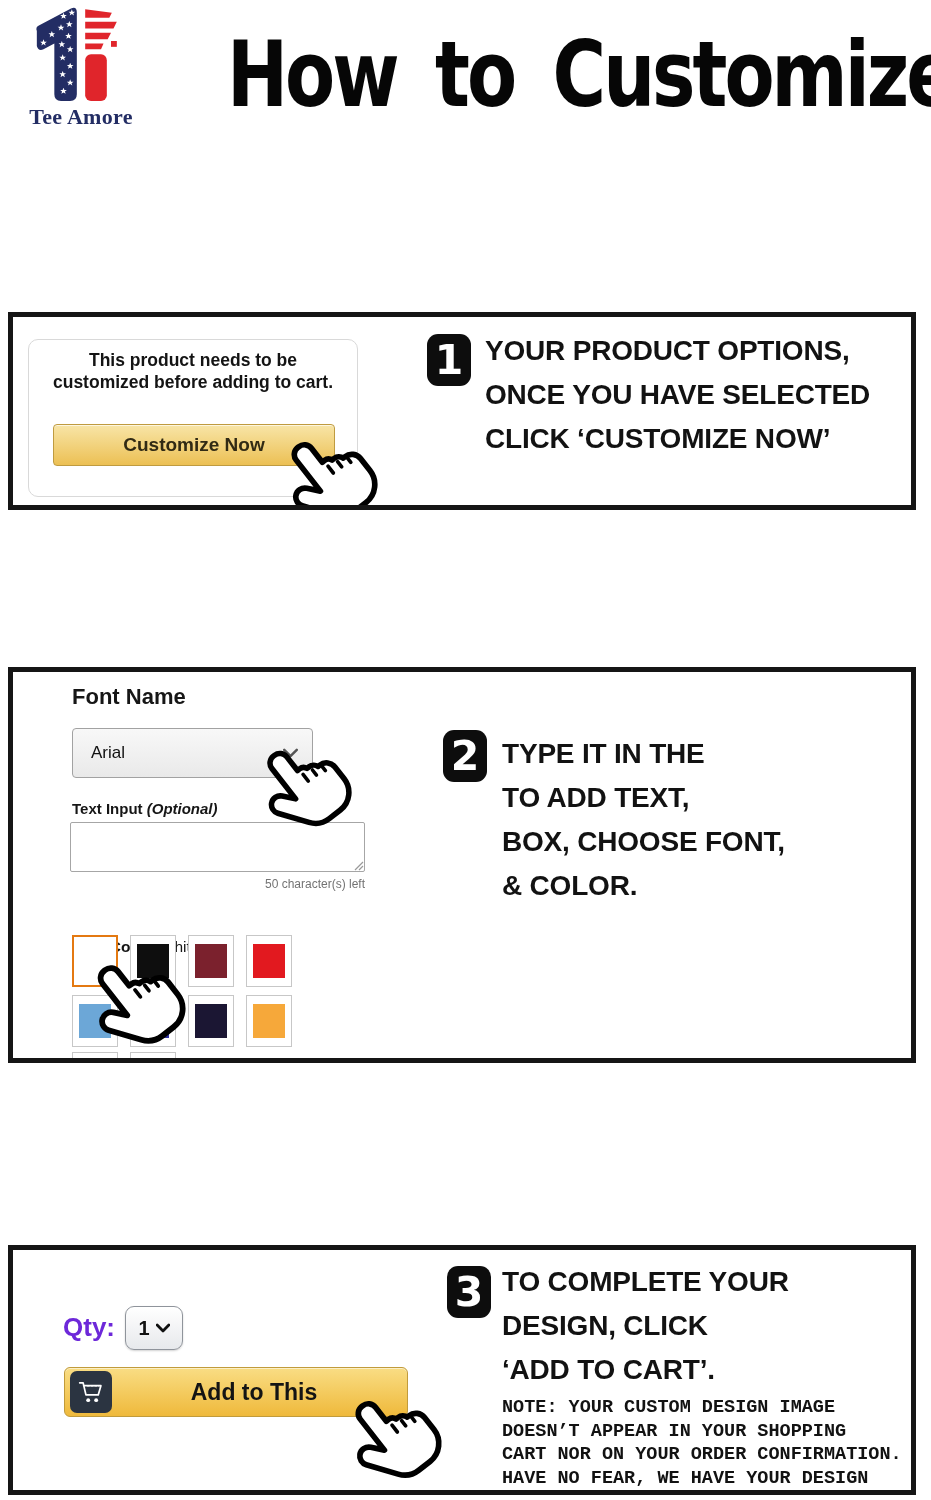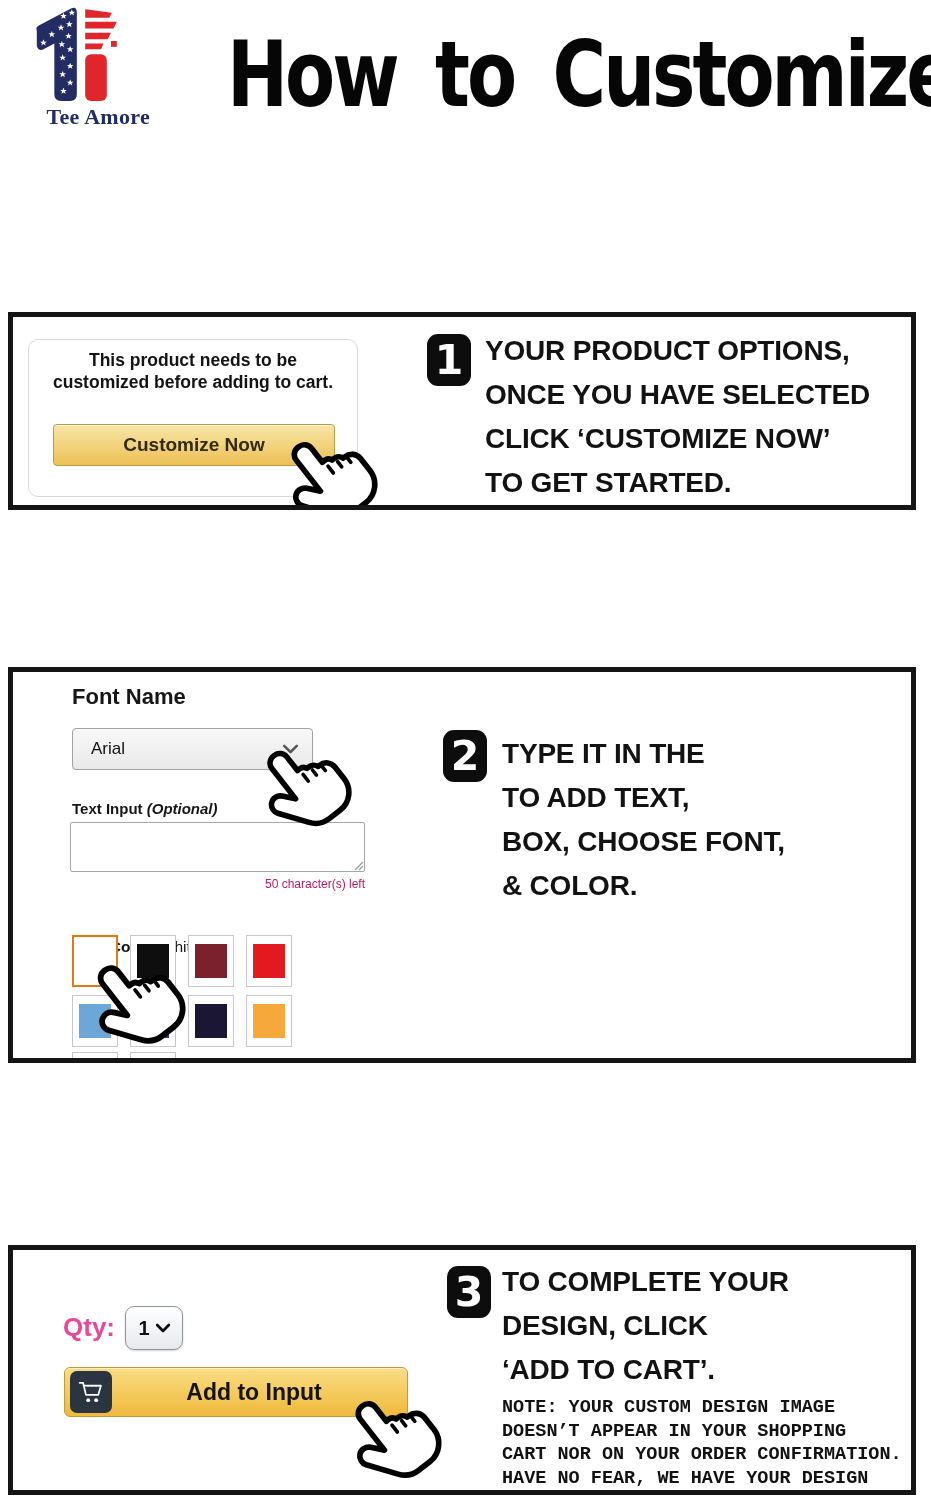--- a/index.html
+++ b/index.html
@@ -1,21 +1,21 @@
 <!DOCTYPE html>
 <html><head>
 <meta charset="utf-8">
 <style>
   html,body{margin:0;padding:0;background:#fff;}
   .page{position:relative;width:931px;height:1500px;background:#fff;overflow:hidden;
         font-family:"Liberation Sans",sans-serif;color:#121212;}
 
   
   .logo{position:absolute;left:20px;top:6px;width:122px;height:100px;}
-  .brand{position:absolute;left:12px;top:104px;width:138px;text-align:right;
+  .brand{position:absolute;left:12px;top:104px;width:138px;text-align:center;
          font-family:"Liberation Serif",serif;font-weight:700;font-size:22px;
          color:#232d64;letter-spacing:.3px;}
   .title{position:absolute;left:227px;top:22px;white-space:nowrap;
          font-family:"DejaVu Sans",sans-serif;font-weight:700;font-size:73px;
          letter-spacing:-3px;word-spacing:16px;color:#060606;
          transform:scaleY(1.24);transform-origin:top left;}
 
   
   .step-box{position:absolute;left:8px;width:908px;border:5px solid #151515;
             background:#fff;overflow:hidden;box-sizing:border-box;}
@@ -38,43 +38,43 @@
              line-height:22px;color:#141414;}
   .btn-customize{position:absolute;left:24px;top:84px;width:280px;height:40px;
         border:1px solid #bf9b40;border-radius:4px;
         background:linear-gradient(#f8e5a7,#ecc054);
         box-shadow:inset 0 1px 0 rgba(255,255,255,.65);
         font-size:19px;font-weight:700;color:#312a14;
         display:flex;align-items:center;justify-content:center;cursor:pointer;}
 
   
   .lbl-font-name{position:absolute;left:59px;top:12px;font-size:22px;font-weight:700;color:#161616;}
-  .dd-font{position:absolute;left:59px;top:56px;width:241px;height:42px;box-sizing:border-box;
+  .dd-font{position:absolute;left:59px;top:56px;width:241px;height:50px;box-sizing:border-box;
         border:1px solid #a2a2a2;border-radius:4px;
         background:linear-gradient(#f8f8f8,#e9e9e9);
         display:flex;align-items:center;font-size:17px;color:#111;
         padding:0 14px 0 18px;cursor:pointer;}
   .dd-font .dd-value{flex:1;}
   .lbl-text-input{position:absolute;left:59px;top:128px;font-size:15px;font-weight:700;color:#161616;}
   .lbl-text-input em{font-style:italic;}
   .textarea{position:absolute;left:57px;top:150px;width:295px;height:50px;box-sizing:border-box;
         border:1px solid #a6a6a6;border-radius:2px;background:#fff;resize:none;outline:none;}
   .resize-grip{position:absolute;left:341px;top:189px;width:10px;height:10px;}
   .char-counter{position:absolute;left:57px;top:205px;width:295px;text-align:right;
-        font-size:12px;color:#be185d;}
+        font-size:12px;color:#737373;}
   .lbl-font-color{position:absolute;left:59px;top:238px;font-size:15.5px;color:#161616;margin-top:28px;}
   .lbl-font-color b{font-weight:700;}
   .swatch-box{position:absolute;width:46px;height:52px;box-sizing:border-box;
         border:1px solid #c7c7c7;background:#fff;display:flex;align-items:center;
         justify-content:center;cursor:pointer;}
   .swatch-box.selected{border:2px solid #e47911;}
   .swatch-color{width:32px;height:34px;}
 
   
-  .lbl-qty{position:absolute;left:50px;top:62px;font-size:26px;font-weight:700;color:#ec4899;}
+  .lbl-qty{position:absolute;left:50px;top:62px;font-size:26px;font-weight:700;color:#6d28d9;}
   .qty-select{position:absolute;left:112px;top:56px;width:58px;height:44px;box-sizing:border-box;
         border:1px solid #8f949b;border-radius:9px;
         background:linear-gradient(#ffffff,#e7e9ec);
         box-shadow:0 1px 2px rgba(0,0,0,.18);
         display:flex;align-items:center;justify-content:center;gap:6px;
         font-size:20px;font-weight:700;color:#111;cursor:pointer;}
   .btn-addcart{position:absolute;left:51px;top:117px;width:344px;height:50px;box-sizing:border-box;
         border:1px solid #c19b3b;border-radius:6px;
         background:linear-gradient(#f9dd84,#efb93b);
         box-shadow:inset 0 1px 0 rgba(255,255,255,.55);
@@ -142,21 +142,20 @@
       <svg width="90" height="100" viewBox="0 0 26 30">
         <path d="M11.2 1.6c-1.5 0-2.7 1.2-2.7 2.7v11.8l-2.7-3.2c-1-1.2-2.8-1.3-3.9-.3-1 .9-1.2 2.5-.4 3.6l5.8 8.1c1.3 1.8 3.4 2.9 5.6 2.9h4.3c3.8 0 6.8-3.1 6.8-6.8v-4.6c0-1.8-1.5-3.3-3.3-3.3h-.7c-.3-.9-1.2-1.6-2.2-1.6h-.8c-.3-.8-1-1.3-1.9-1.3h-.8V4.3c0-1.5-1.2-2.7-2.7-2.7z" fill="#fff" stroke="#000" stroke-width="1.7" stroke-linejoin="round"></path>
         <path d="M14.9 11.6v2.6 M18 12.3v2 M21 13.3v1.6" stroke="#000" stroke-width="1.1" fill="none" stroke-linecap="round"></path>
       </svg>
     </div>
     <div class="badge" style="left:414px;top:17px;">1</div>
     <div class="big-text" style="left:472px;top:12px;">
       <div>YOUR PRODUCT OPTIONS,</div>
       <div>ONCE YOU HAVE SELECTED</div>
       <div>CLICK ‘CUSTOMIZE NOW’</div>
-      <div>TO GET STARTED.</div>
     </div>
   </div>
 
   <div class="step-box" id="step2">
     <div class="lbl-font-name">Font Name</div>
 
     <div class="dd-font">
       <span class="dd-value">Arial</span>
       <svg width="15" height="10" viewBox="0 0 12 8">
         <path d="M1 1.5 L6 6.5 L11 1.5" fill="none" stroke="#555" stroke-width="2" stroke-linecap="round" stroke-linejoin="round"></path>
@@ -240,21 +239,21 @@
       <span class="cart-chip">
         <svg width="28" height="26" viewBox="0 0 26 24">
           <g stroke="#fff" fill="none" stroke-width="1.6" stroke-linecap="round" stroke-linejoin="round">
             <path d="M2.5 3.5 h3.2 l2.6 11.2 h11.4 l2.5 -8.6 h-16"></path>
             <path d="M9.6 6.1 h10.8" stroke-width="1.4" stroke-dasharray="1.8 1.7"></path>
           </g>
           <circle cx="10.4" cy="19.6" r="1.8" fill="#fff"></circle>
           <circle cx="17.8" cy="19.6" r="1.8" fill="#fff"></circle>
         </svg>
       </span>
-      <span>Add to Input</span>
+      <span>Add to This</span>
     </div>
     <div class="hand" style="left:335px;top:138px;">
       <svg width="92" height="100" viewBox="0 0 26 30">
         <path d="M11.2 1.6c-1.5 0-2.7 1.2-2.7 2.7v11.8l-2.7-3.2c-1-1.2-2.8-1.3-3.9-.3-1 .9-1.2 2.5-.4 3.6l5.8 8.1c1.3 1.8 3.4 2.9 5.6 2.9h4.3c3.8 0 6.8-3.1 6.8-6.8v-4.6c0-1.8-1.5-3.3-3.3-3.3h-.7c-.3-.9-1.2-1.6-2.2-1.6h-.8c-.3-.8-1-1.3-1.9-1.3h-.8V4.3c0-1.5-1.2-2.7-2.7-2.7z" fill="#fff" stroke="#000" stroke-width="1.7" stroke-linejoin="round"></path>
         <path d="M14.9 11.6v2.6 M18 12.3v2 M21 13.3v1.6" stroke="#000" stroke-width="1.1" fill="none" stroke-linecap="round"></path>
       </svg>
     </div>
 
     <div class="badge" style="left:434px;top:16px;">3</div>
     <div class="big-text" style="left:489px;top:10px;">

